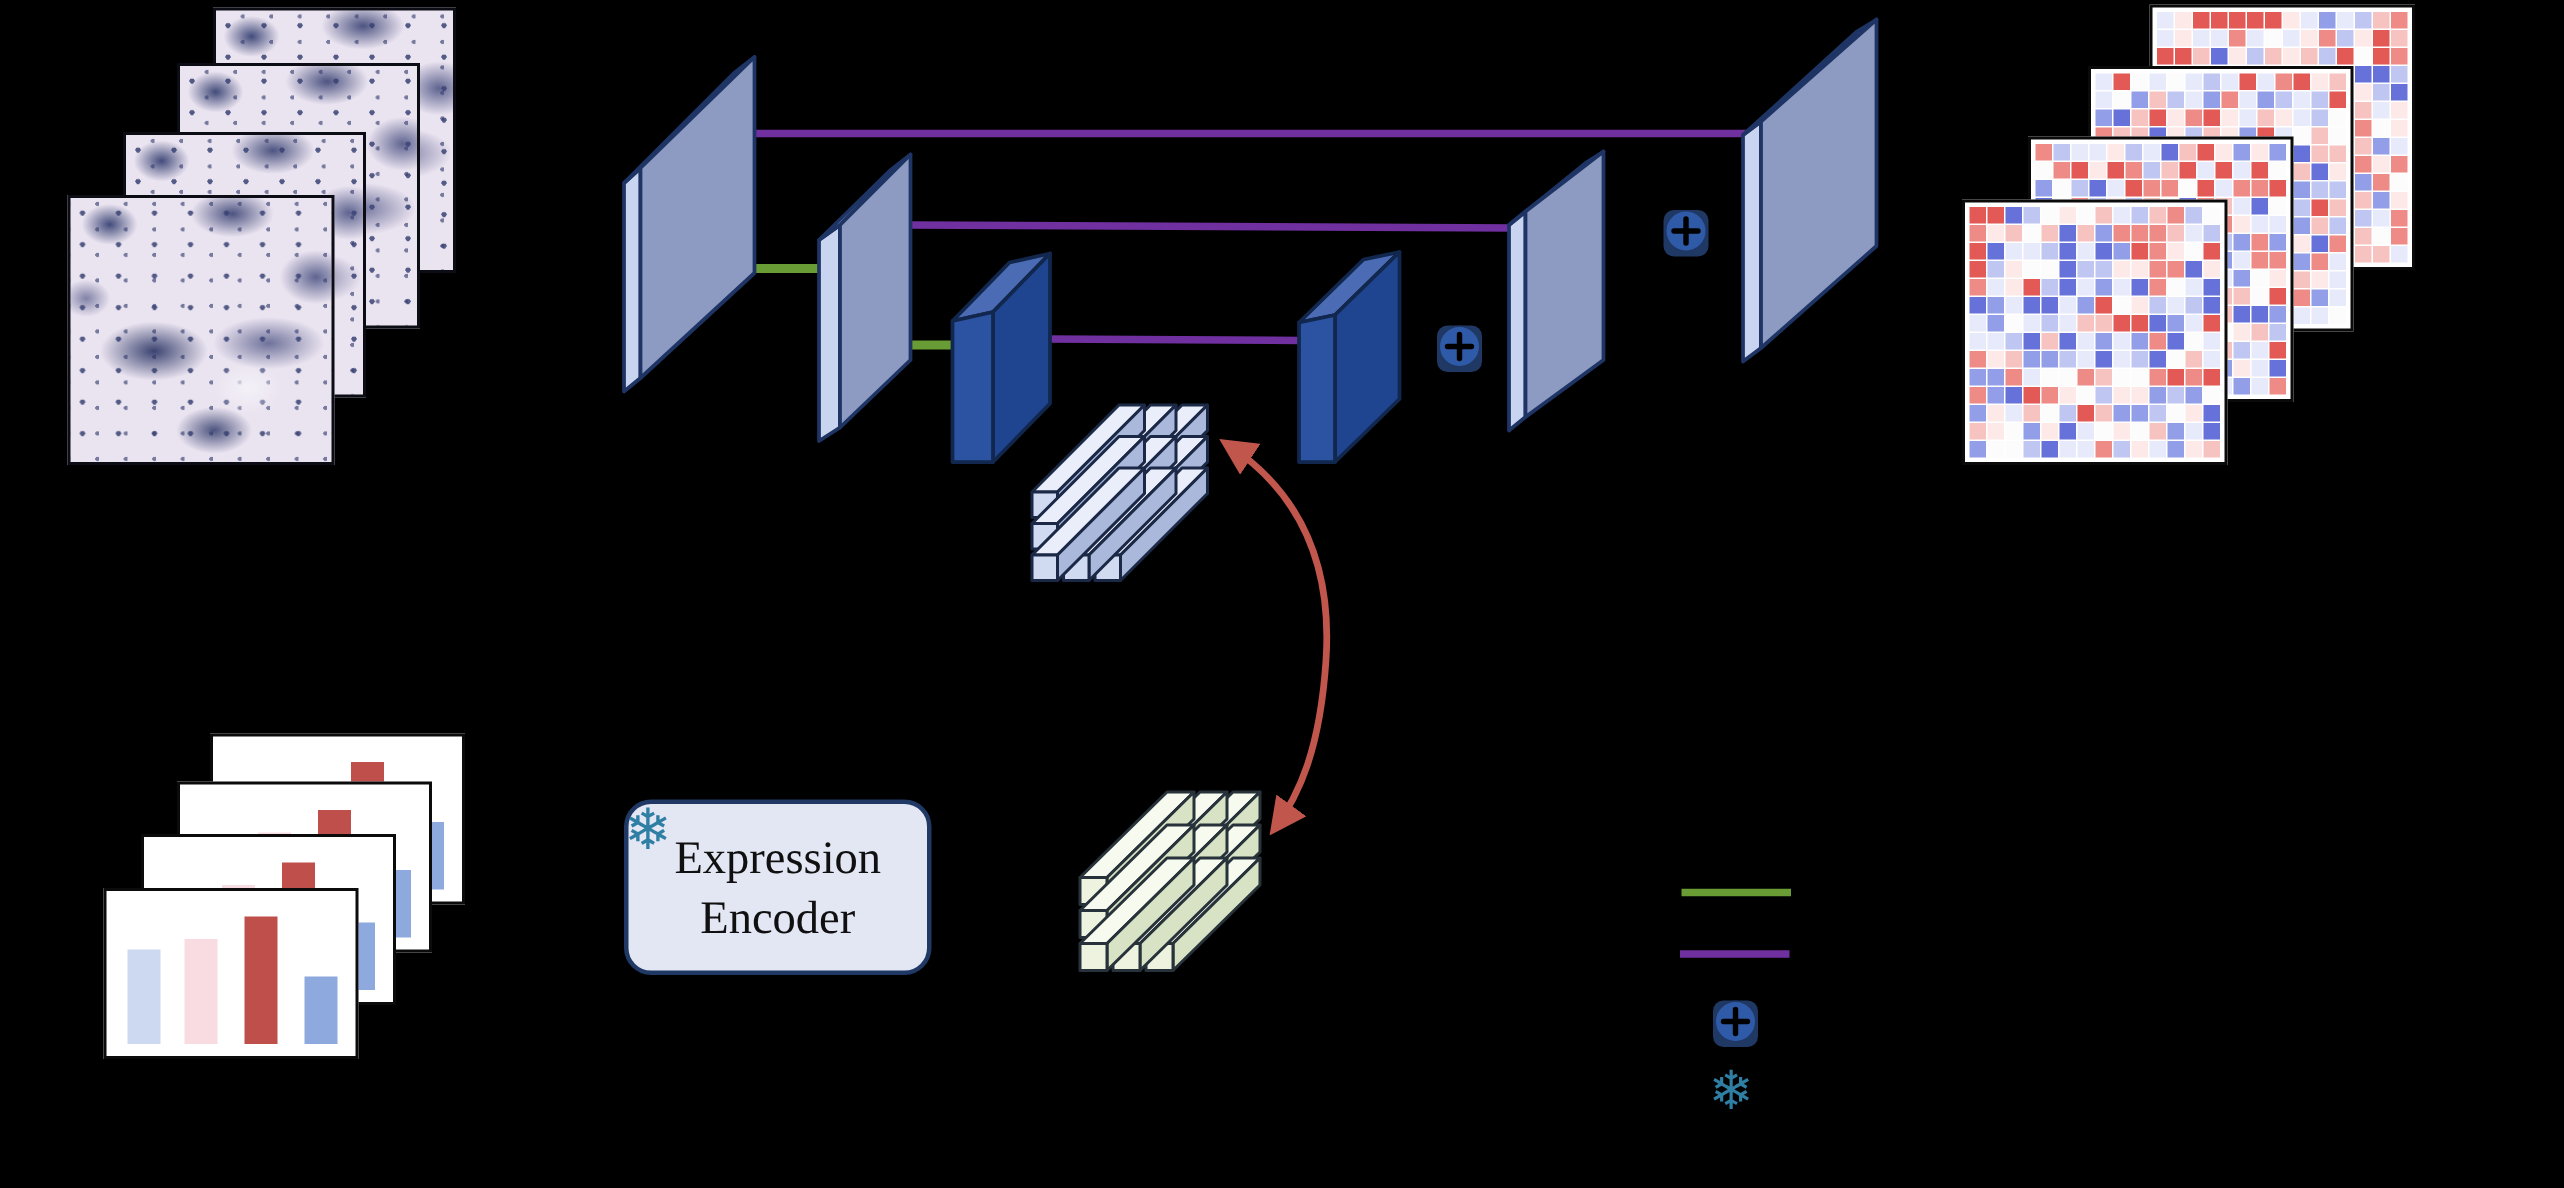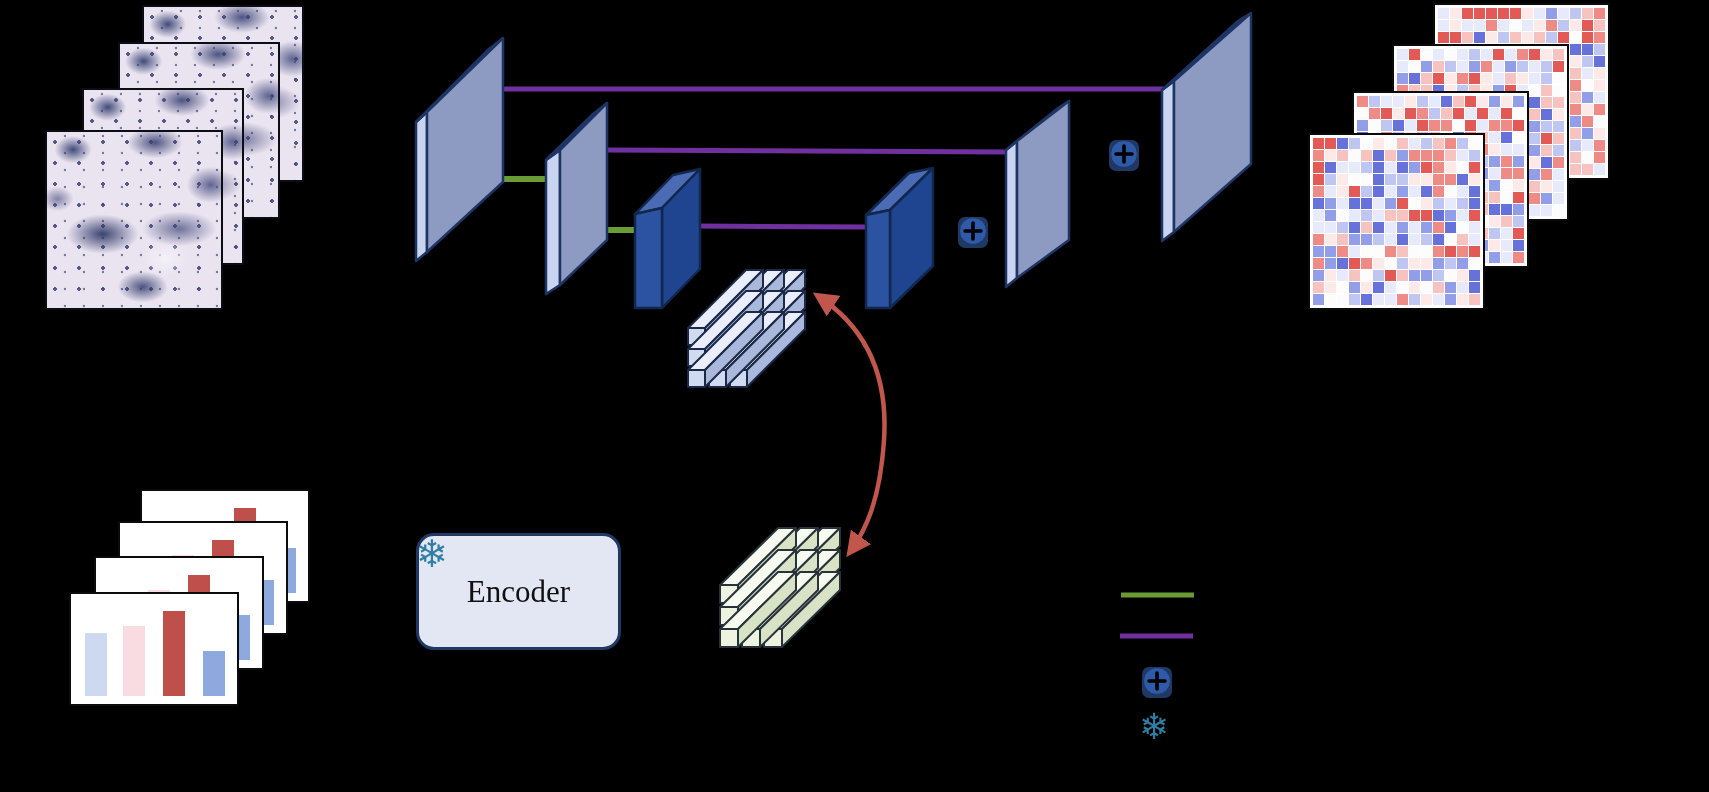--- a/index.html
+++ b/index.html
@@ -1007,17 +1007,18 @@
         <div class="hm-cell" style="background: rgb(252, 233, 232);"></div>
         <div class="hm-cell" style="background: rgb(231, 234, 250);"></div>
         <div class="hm-cell" style="background: rgb(147, 158, 232);"></div>
         <div class="hm-cell" style="background: rgb(252, 233, 232);"></div>
         <div class="hm-cell" style="background: rgb(247, 195, 192);"></div>
       </div>
   </div>
 
   <div class="enc-box">
     <span class="enc-snow">❄</span>
+    <div>Expression</div>
     <div>Encoder</div>
   </div>
 
   <span class="legend-snow">❄</span>
 </div>
 
 </body></html>

